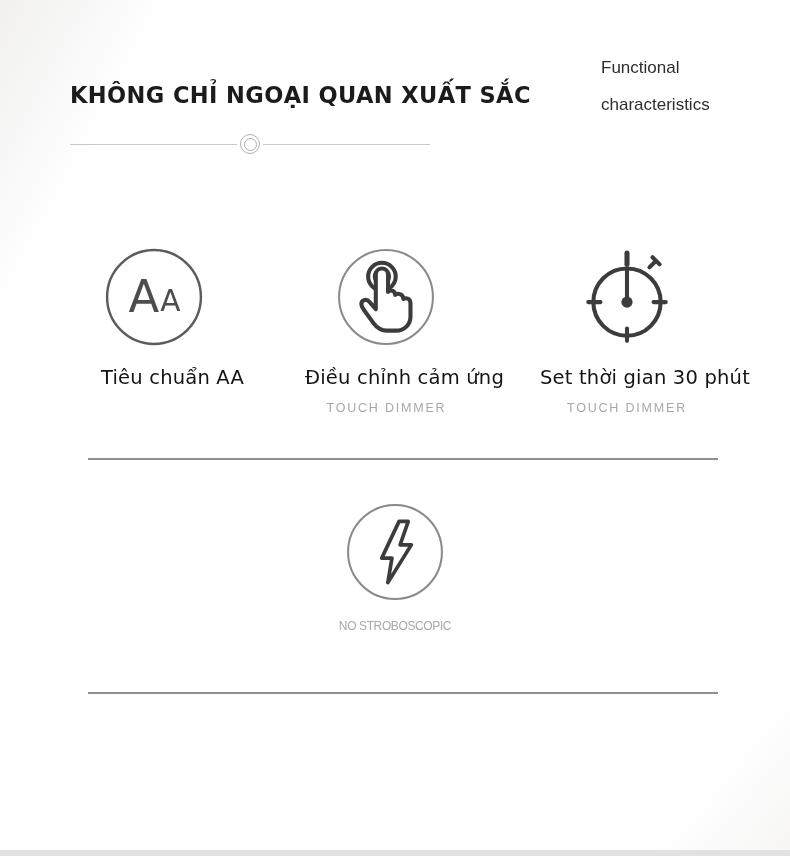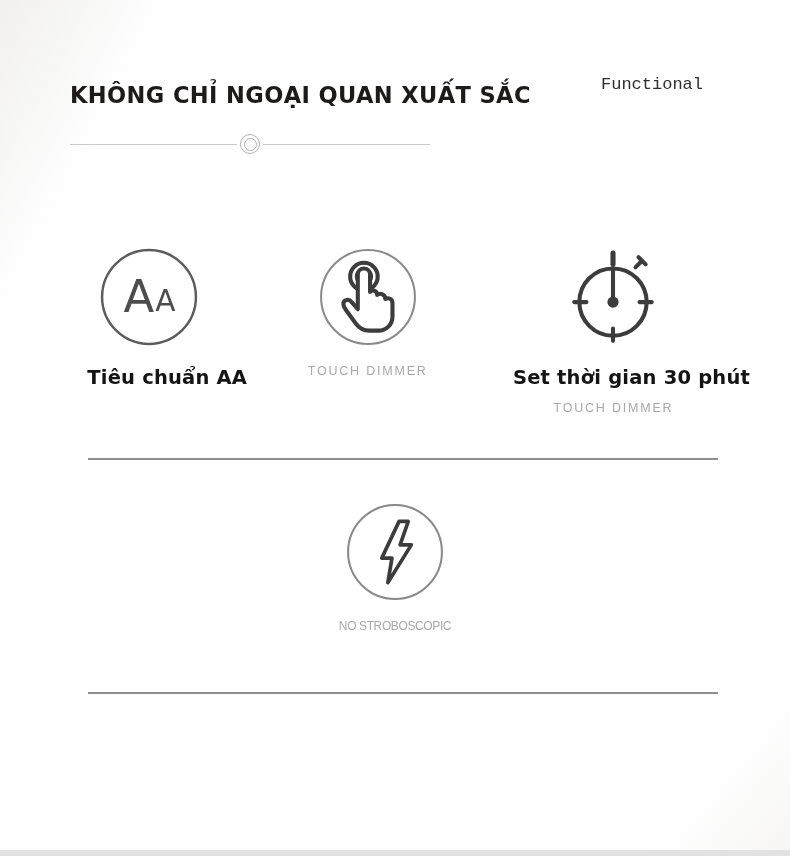--- a/index.html
+++ b/index.html
@@ -27,23 +27,23 @@
     left: 70px; top: 82px;
     margin: 0;
     font-size: 22.5px;
     font-weight: 700;
     letter-spacing: 0.4px;
     color: #1d1b1a;
     white-space: nowrap;
   }
   .corner-label {
     position: absolute;
-    left: 601px; top: 66px;
+    left: 601px; top: 49px;
     width: 160px;
-    font-family: Liberation Mono, monospace;
+    font-family: Liberation Sans, sans-serif;
     font-size: 17px;
     font-weight: 400;
     color: #2e2e2e;
     line-height: 37px;
   }
   .title-rule {
     position: absolute;
     left: 70px; top: 132px;
     width: 360px; height: 24px;
     display: flex; align-items: center;
@@ -67,21 +67,21 @@
     left: 40px; width: 710px;
     display: flex;
   }
   .row-1 { top: 246px; }
   .row-2 { top: 501px; }
   .feature-cell { flex: 1; text-align: center; }
   .feature-icon { width: 102px; height: 102px; display: inline-block; }
   .feature-title {
     margin-top: 14px;
     font-size: 19.5px;
-    font-weight: 700;
+    font-weight: 400;
     color: #141414;
     letter-spacing: 0.2px;
     white-space: nowrap;
     margin-left: 36px;
   }
   .feature-subtitle {
     margin-top: 12px;
     font-family: "Liberation Sans", sans-serif;
     font-size: 12.5px;
     color: #a8a8a8;
@@ -117,20 +117,21 @@
 </style>
 </head>
 <body>
 
 <div class="canvas">
   <div class="bg-sheen"></div>
 
   <h1 class="page-title">KHÔNG CHỈ NGOẠI QUAN XUẤT SẮC</h1>
   <div class="corner-label">
     <div>Functional</div>
+    <div>characteristics</div>
   </div>
   <div class="title-rule">
     <span class="rule-line"></span>
     <span class="rule-circle"></span>
     <span class="rule-line"></span>
   </div>
 
   <section class="features-row row-1">
 
     <div class="feature-cell">
@@ -149,20 +150,21 @@
         <circle class="glyph" cx="46" cy="30" r="7"></circle>
         <path class="glyph-fill-white" d="M40 62 V28 A6 6 0 0 1 52 28 V45
           C54 42.5 59 43.5 59 48
           C62 45.5 67 47.5 67 52
           C70 50 74 52 74 56
           V69 C74 77 68 83 60 83 H51
           C46 83 41 80 38 76 L30 65
           C28 62.5 26.5 60.5 26 58
           C25 53 31 51 34 55 L40 62 Z"></path>
       </svg>
+      <div class="feature-title">Điều chỉnh cảm ứng</div>
       <div class="feature-subtitle">TOUCH DIMMER</div>
     </div>
 
     <div class="feature-cell">
       <svg class="feature-icon" viewBox="0 0 100 100">
         <line class="glyph" x1="50" y1="7" x2="50" y2="18" style="stroke-width:5"></line>
         <circle class="glyph" cx="50" cy="55" r="33"></circle>
         <line class="glyph" x1="50" y1="23" x2="50" y2="55"></line>
         <circle class="glyph-solid" cx="50" cy="55" r="5.5"></circle>
         <line class="glyph" x1="76" y1="55" x2="88" y2="55"></line>

